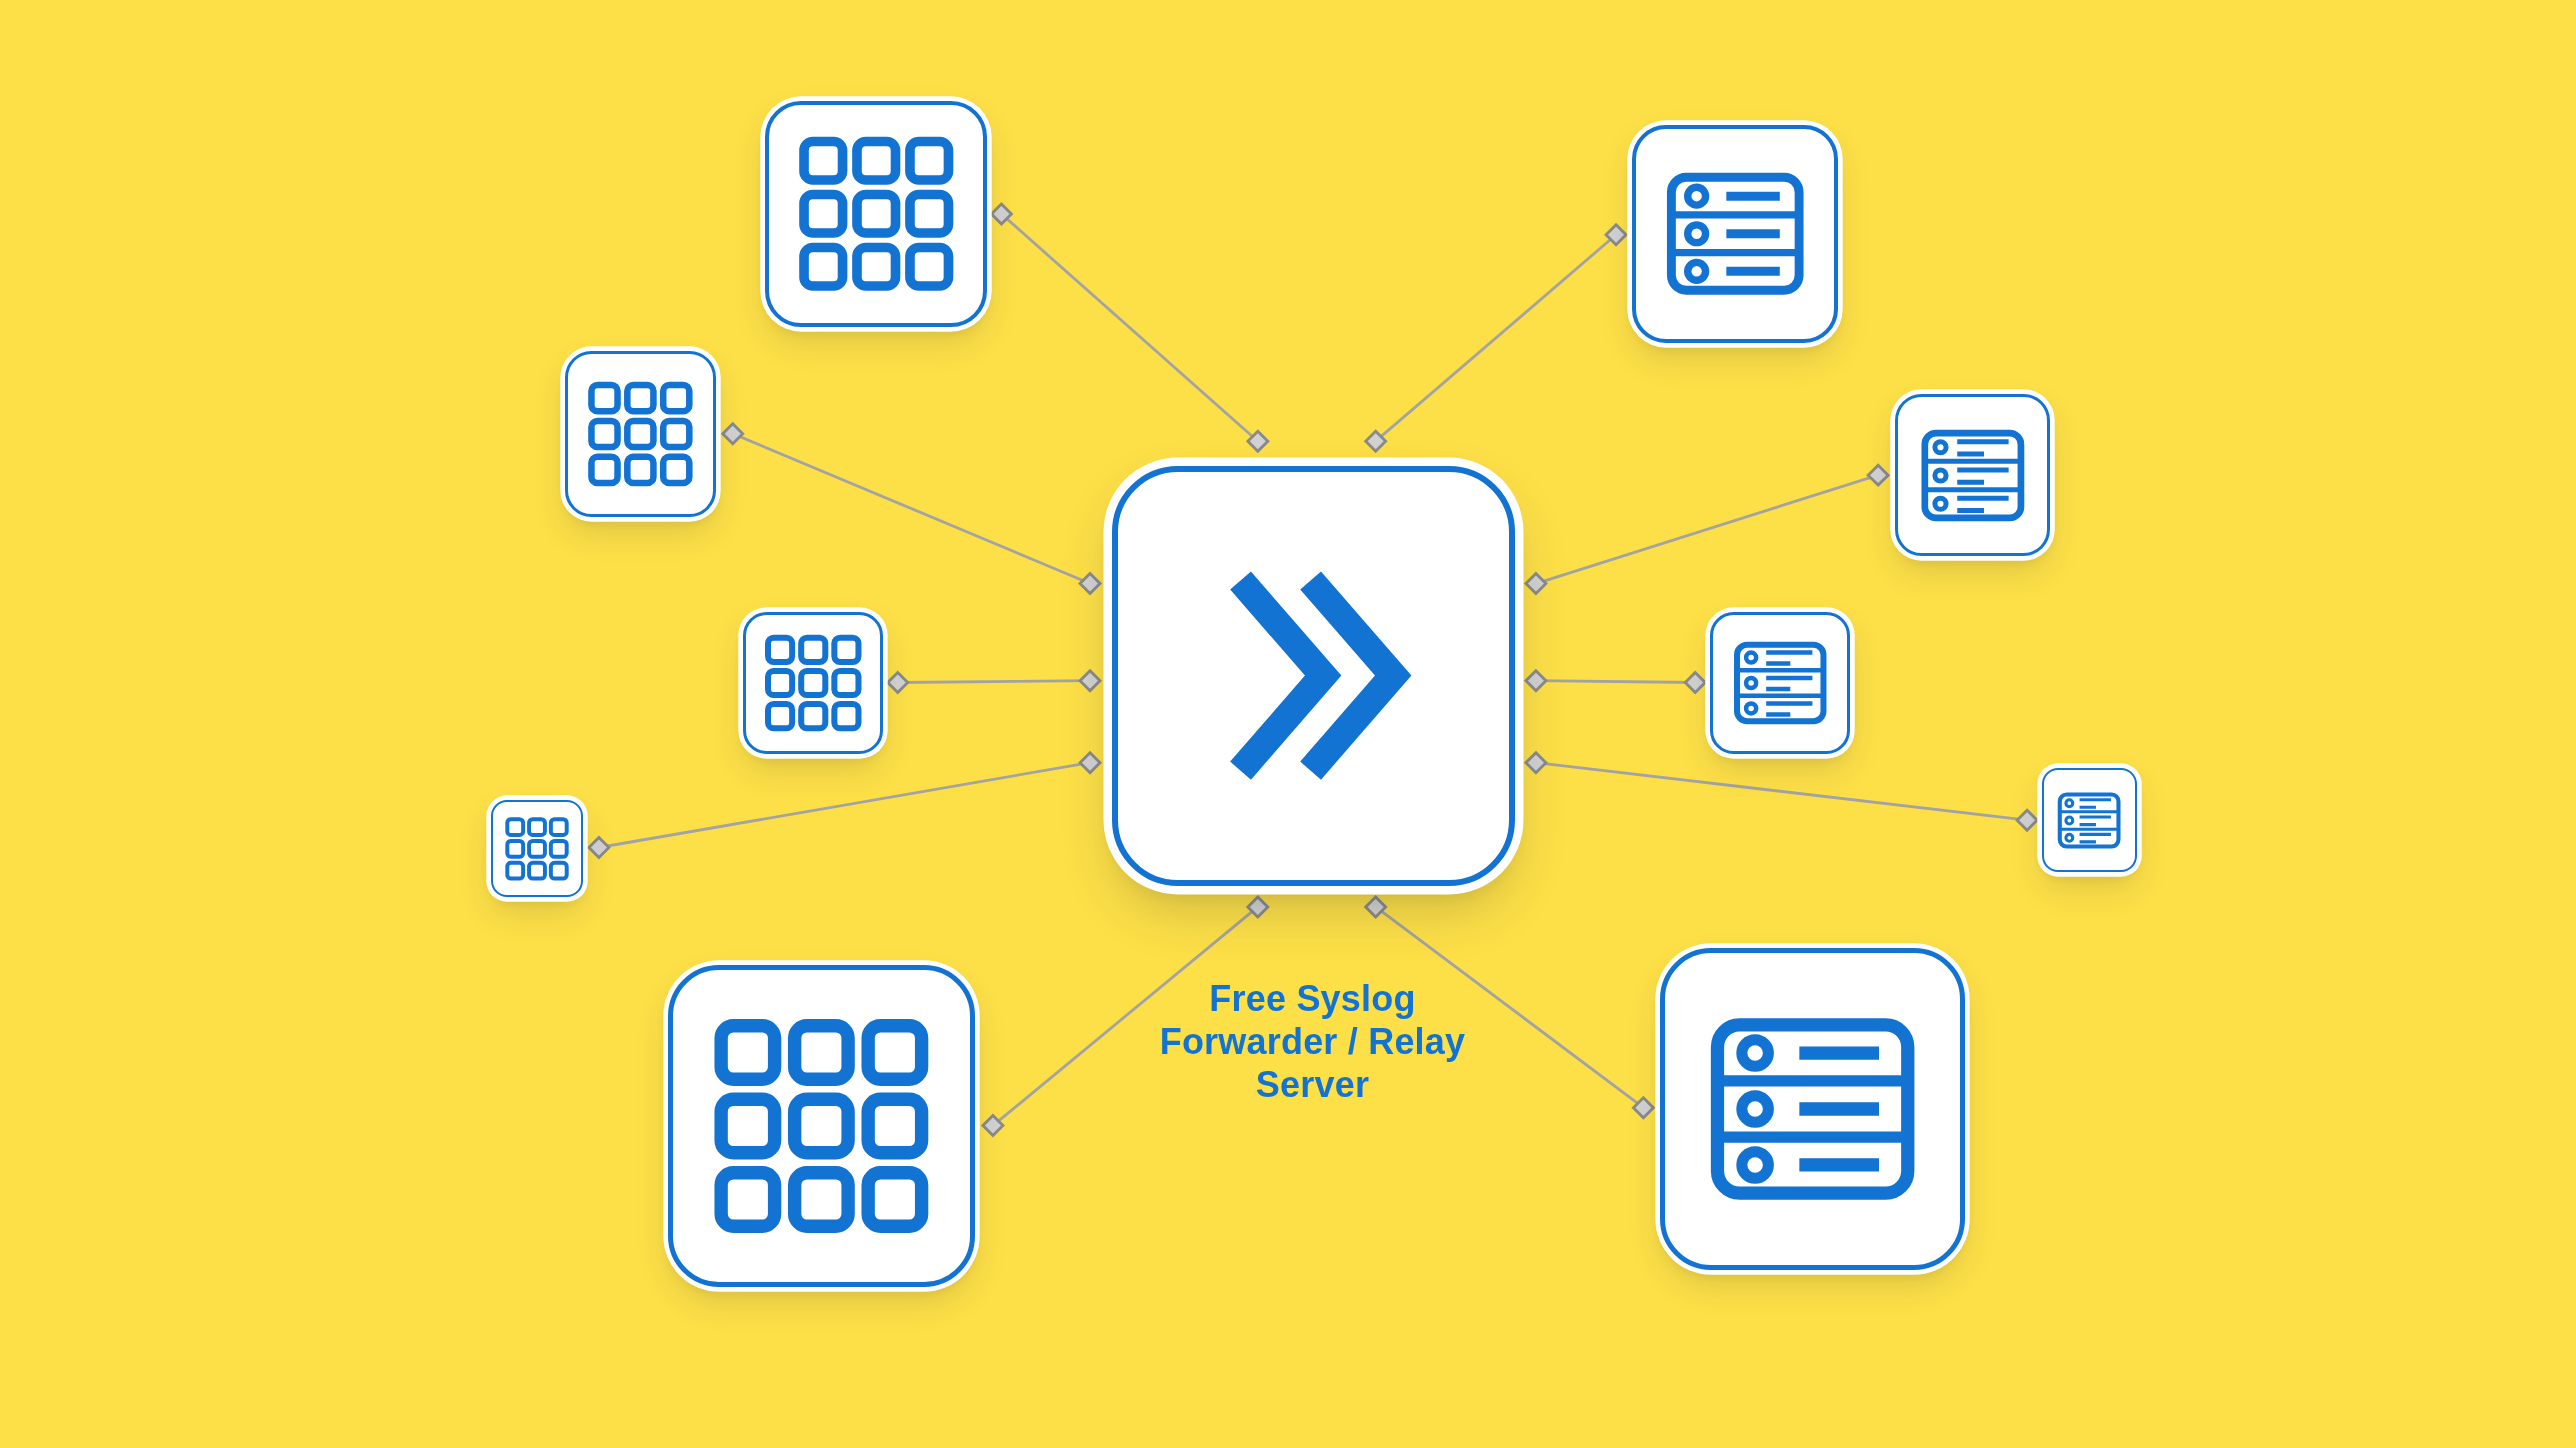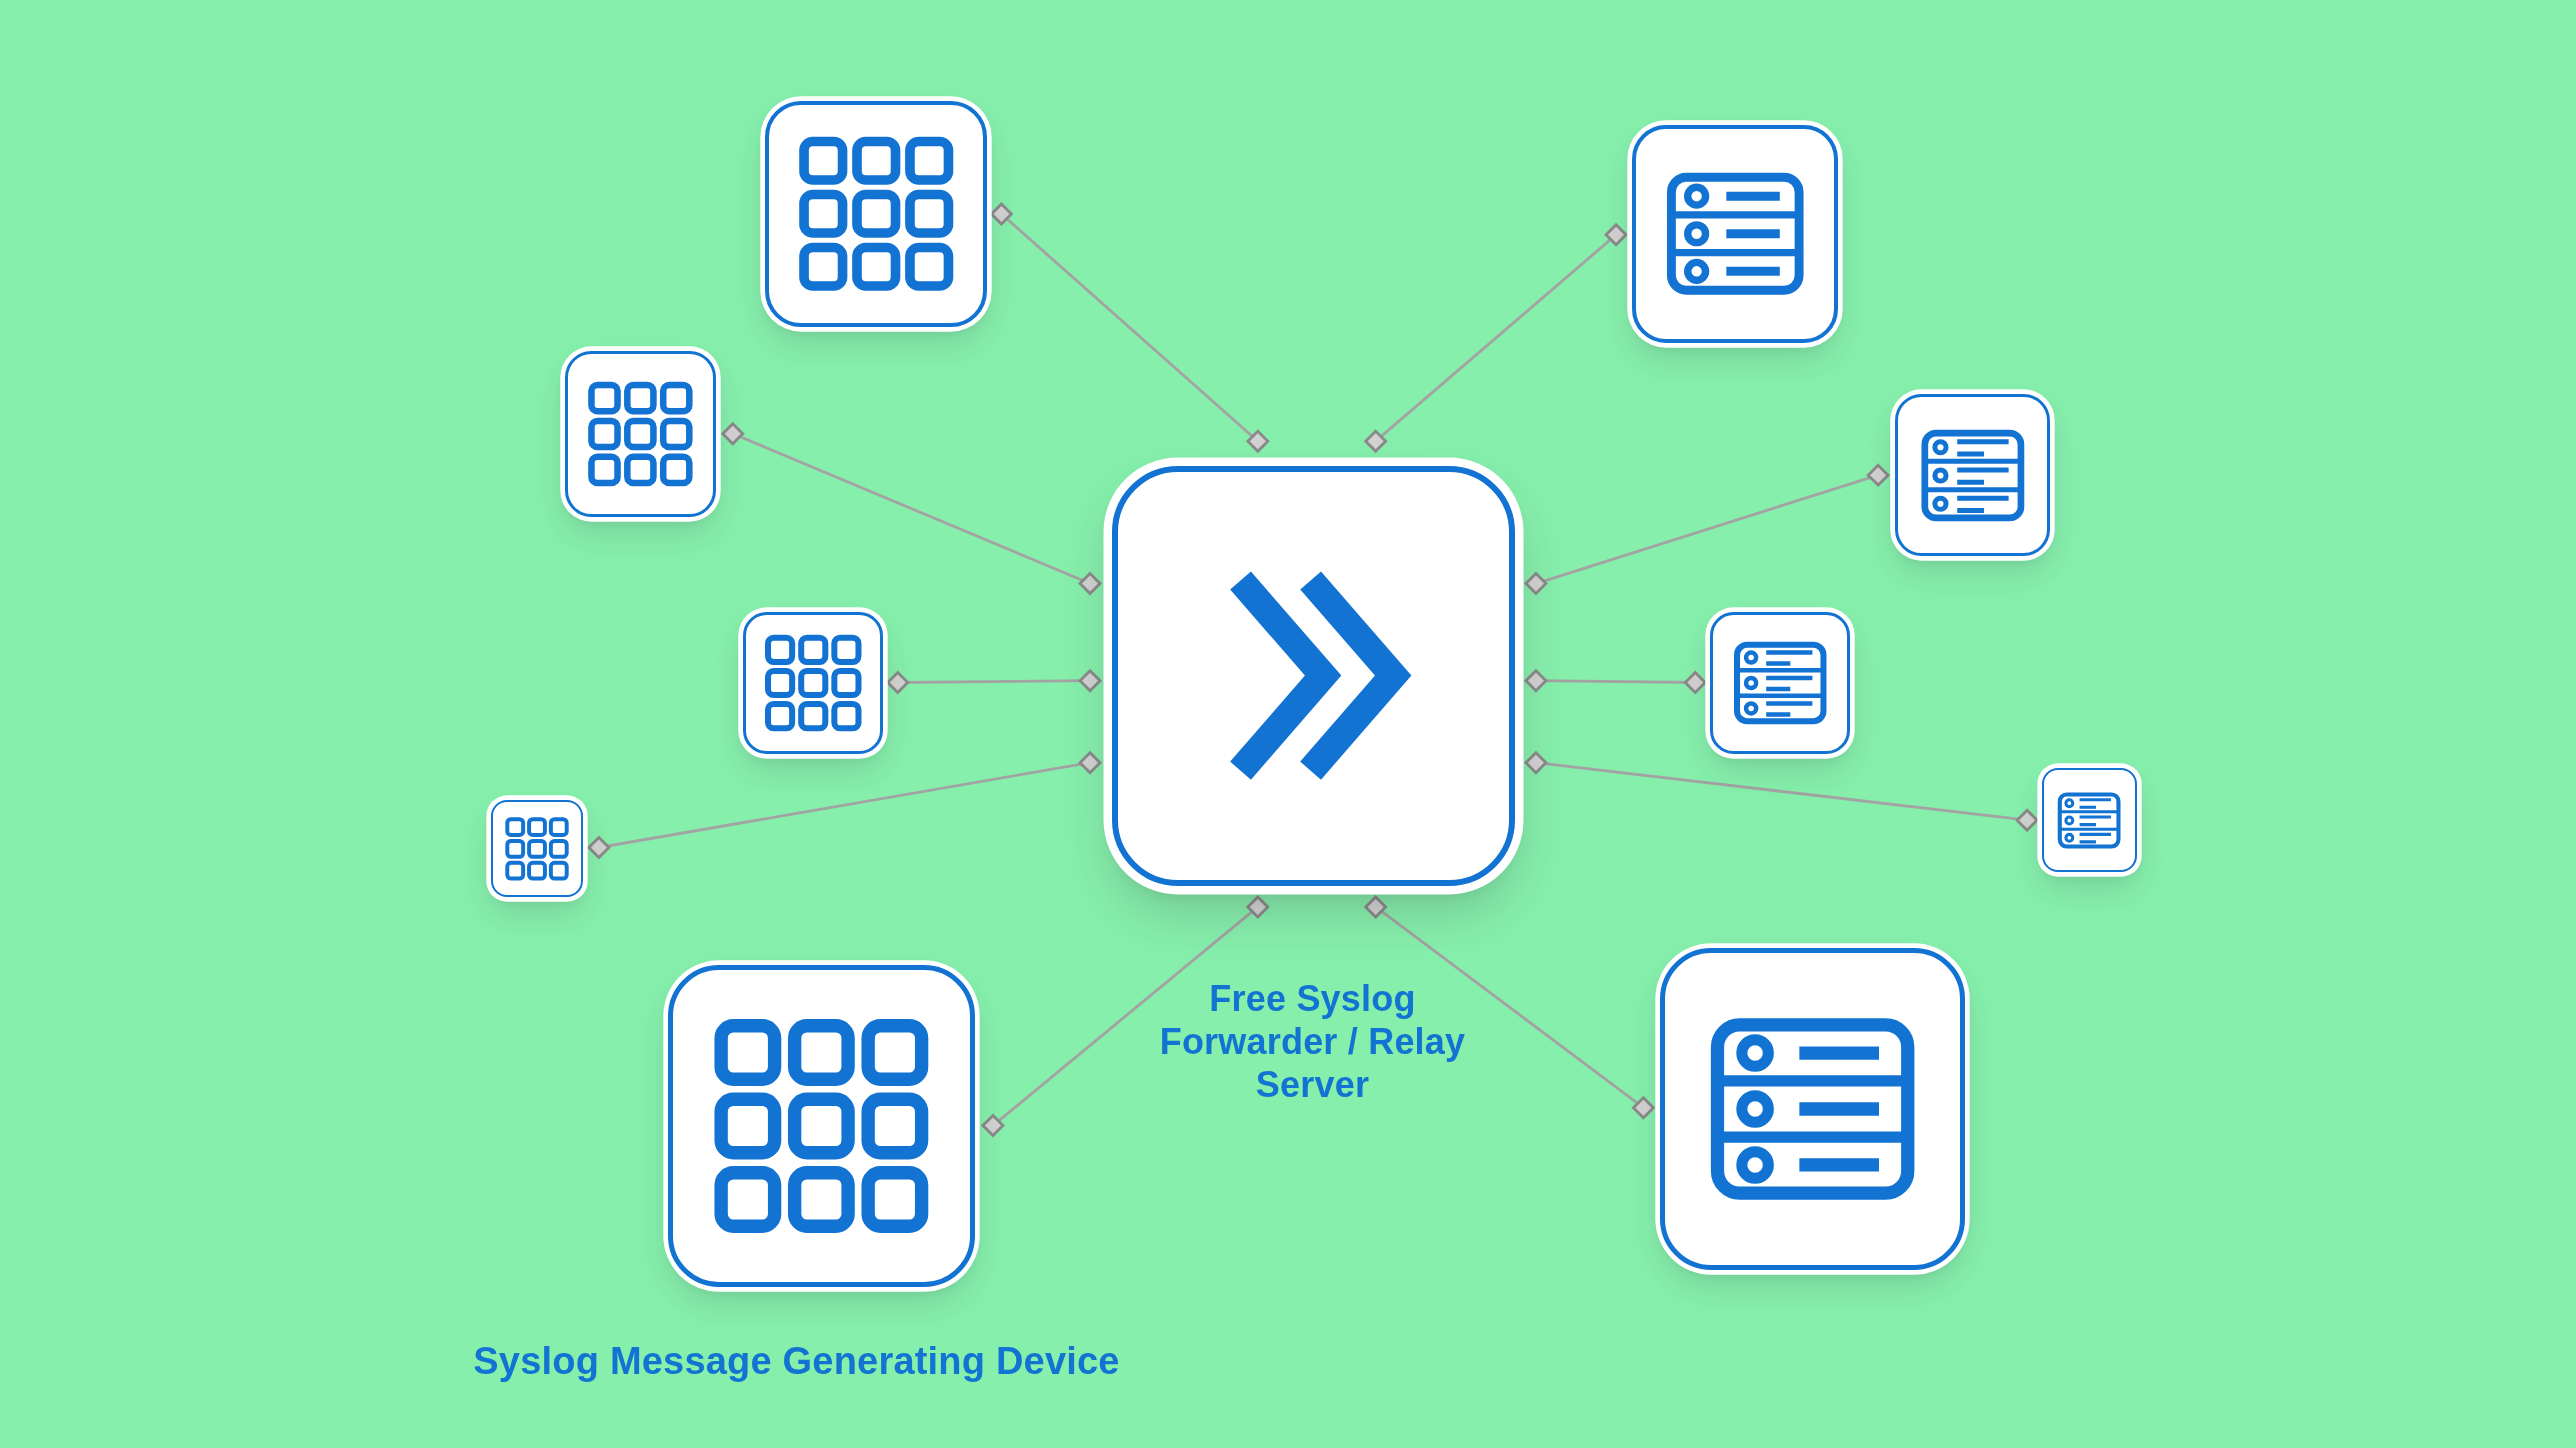--- a/index.html
+++ b/index.html
@@ -1,18 +1,18 @@
 <!DOCTYPE html>
 <html style="font-size:15px"><head>
 <meta charset="utf-8">
 <style>
   *{box-sizing:border-box;margin:0;padding:0}
   html,body{background:#f0efee}
   body{font-family:"Liberation Sans",sans-serif}
-  .stage{position:relative;width:2576px;height:1448px;background:#86efac;overflow:hidden}
+  .stage{position:relative;width:2576px;height:1448px;background:#fde047;overflow:hidden}
   .wires{position:absolute;left:0;top:0;width:2576px;height:1448px}
   .node{
     position:absolute;background:#ffffff;
     border-style:solid;border-color:#1273d3;
     display:flex;align-items:center;justify-content:center;
     box-shadow:0 0 0 4.7px #ffffff,0 15px 32px rgba(40,40,45,.15),0 4.7px 9.4px rgba(40,40,45,.08);
   }
   .node svg{display:block;width:75%;height:75%}
   .hub{
     box-shadow:0 0 0 8.5px #ffffff,0 24.5px 52px rgba(40,40,45,.20),0 7.5px 15px rgba(40,40,45,.10);
@@ -179,16 +179,15 @@
   </div>
   <div class="node" style="left:1660px;top:948px;width:305px;height:322px;border-radius:51px;border-width:5.7px">
     <svg viewBox="0 0 100 100">
         <use href="#icon-server"></use>
       </svg>
   </div>
 
   <div class="label hub-label" style="left:1077px;top:977px;width:471px">Free Syslog
 Forwarder / Relay
 Server</div>
-  <div class="label group-label" style="left:325px;top:1339px;width:943px">Syslog Message Generating Device</div>
 
 </div>
 
 
 </body></html>

